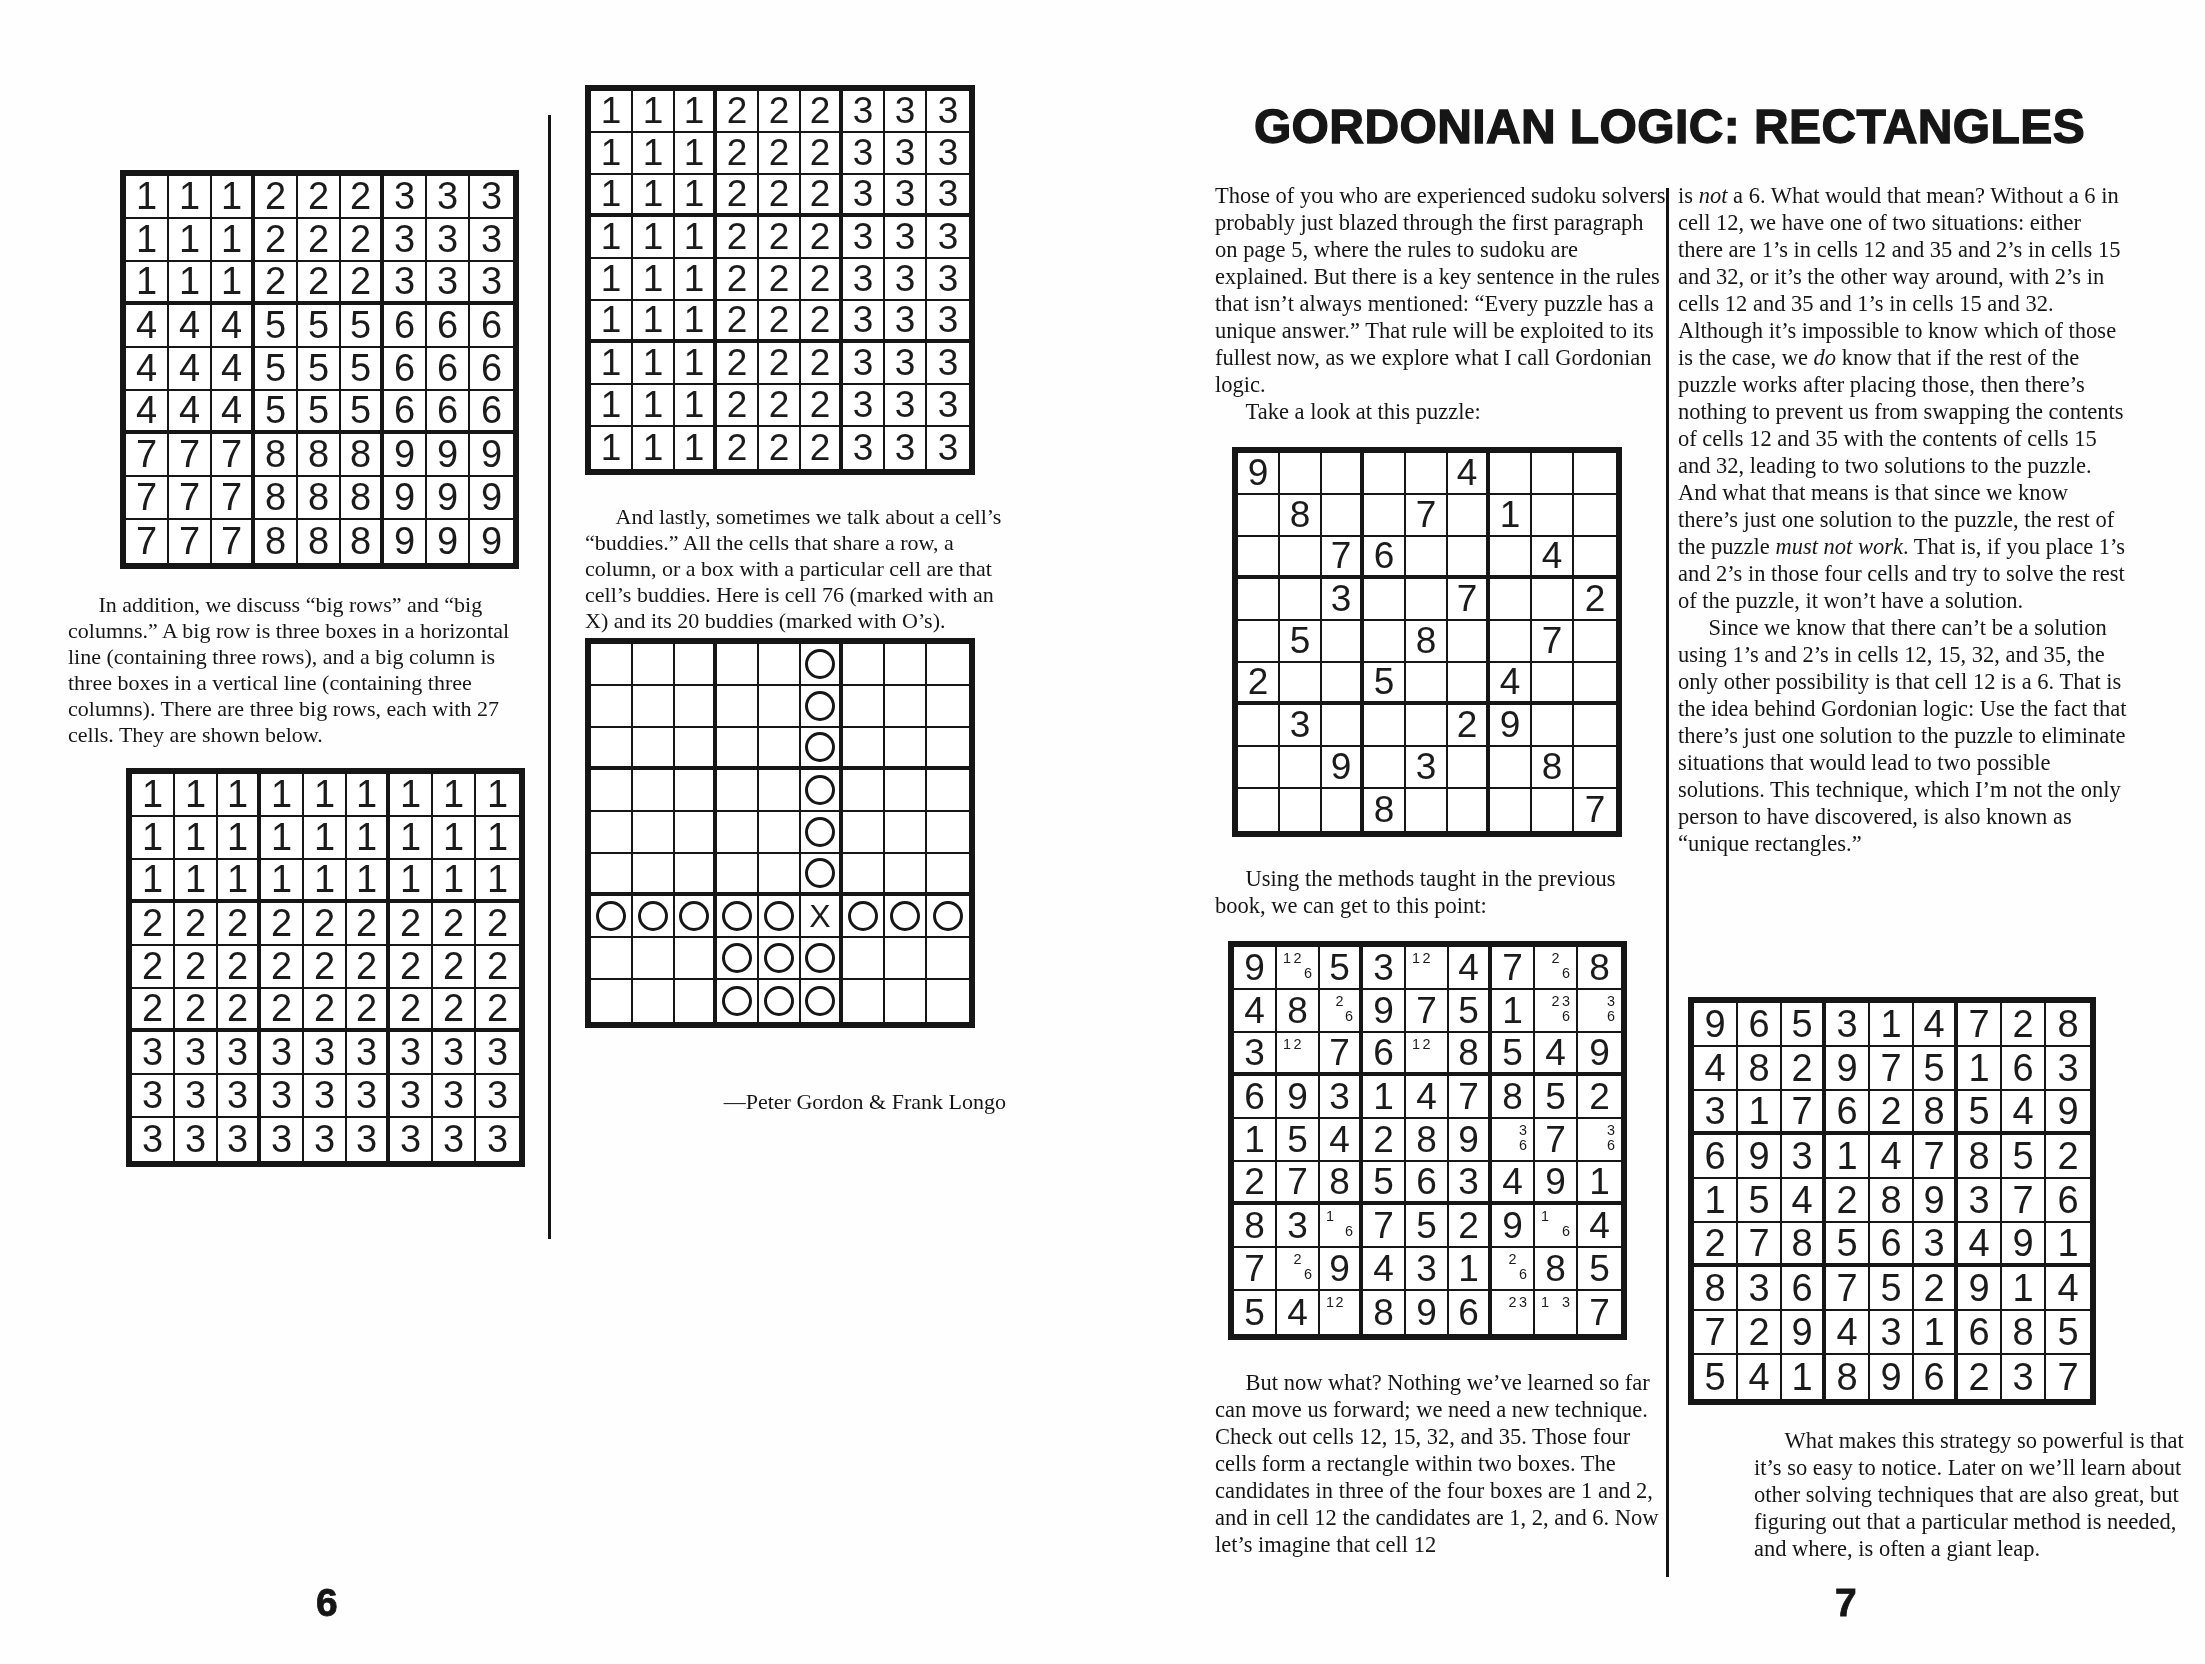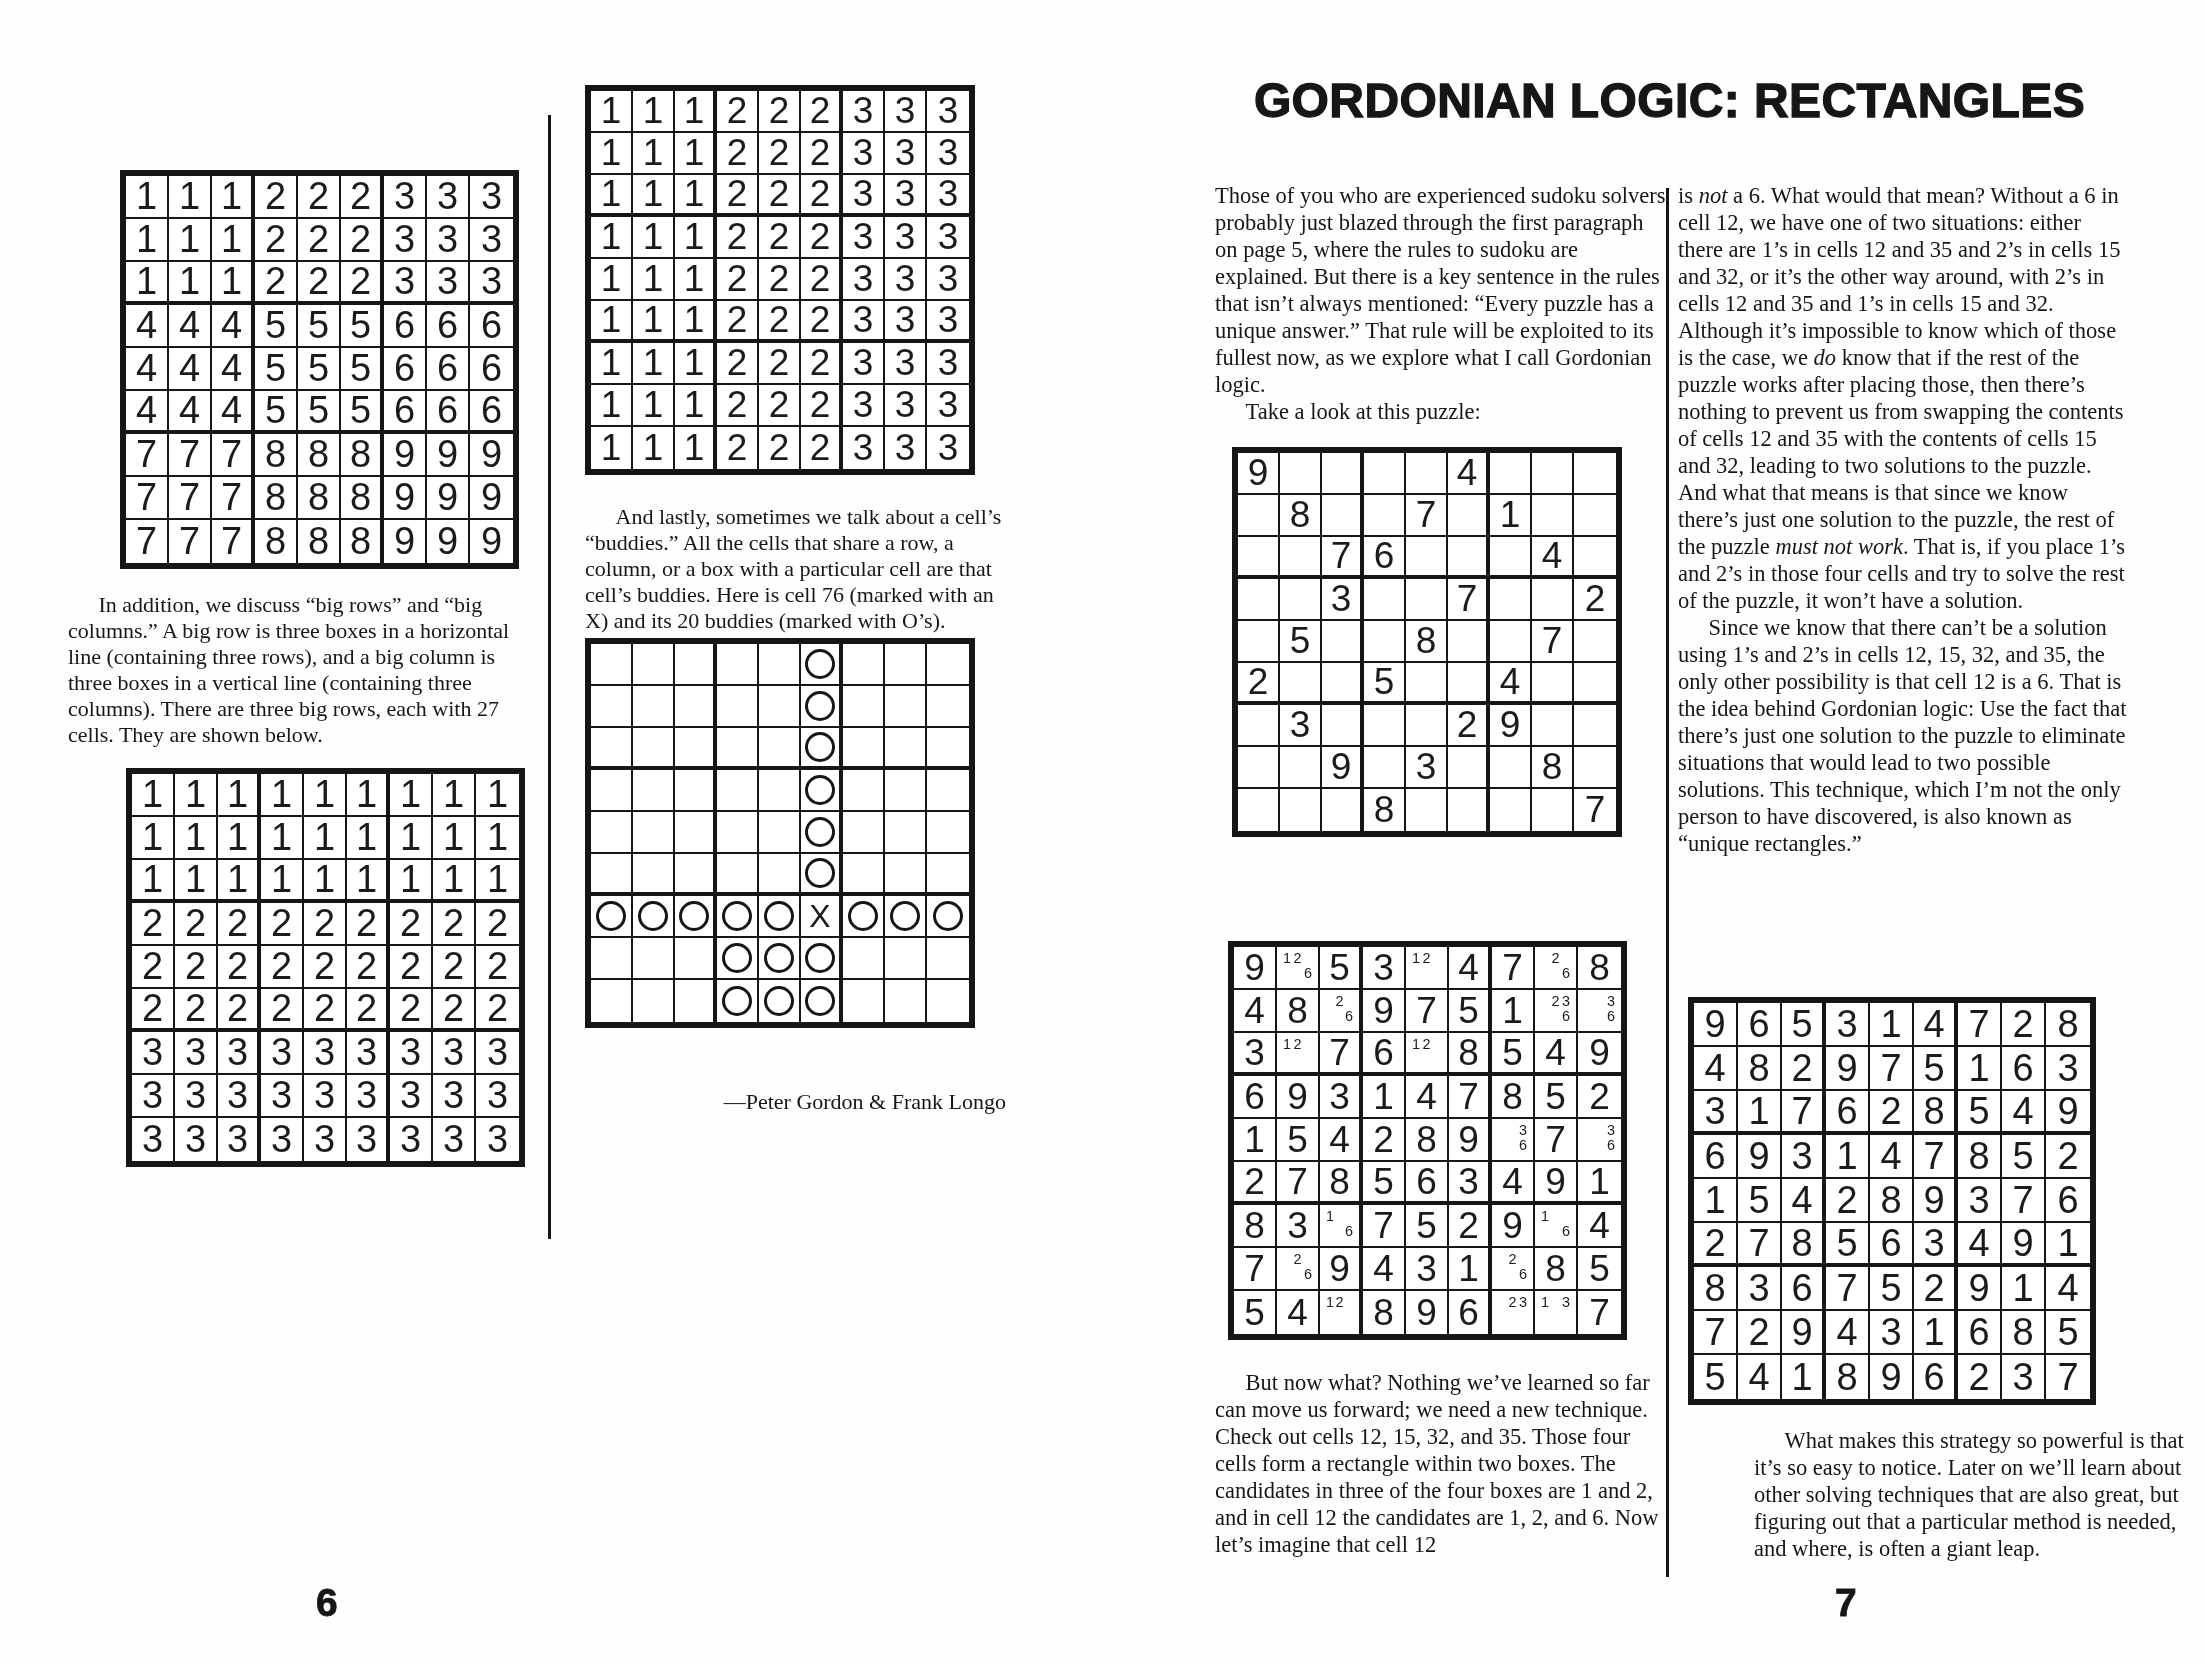--- a/index.html
+++ b/index.html
@@ -5,21 +5,21 @@
   html,body{margin:0;padding:0;background:#dcdcdc;}
   .canvas{position:relative;width:2205px;height:1665px;background:#fefefe;overflow:hidden;
           font-family:"Liberation Serif",serif;color:#161616;}
   .pblock{position:absolute;}
   .p6text{font-size:22px;line-height:26px;}
   .p7text{font-size:22.5px;line-height:27px;}
   .para{margin:0;}
   .para.ind{text-indent:30.5px;}
   .para.right{text-align:right;}
   .title{position:absolute;font-family:"Liberation Sans",sans-serif;font-weight:900;
-         font-size:48px;letter-spacing:0.4px;text-align:center;white-space:nowrap;
+         font-size:48px;letter-spacing:0.4px;text-align:center;white-space:nowrap;margin-top:26px;
          -webkit-text-stroke:1.3px #161616;}
   .pagenum{position:absolute;font-family:"Liberation Sans",sans-serif;font-weight:900;
            font-size:39px;-webkit-text-stroke:0.8px #161616;}
   .divider{position:absolute;width:2.5px;background:#141414;}
   .sgrid{position:absolute;display:grid;border:6px solid #161616;background:#fff;
          grid-template-columns:repeat(9,var(--cs));grid-auto-rows:var(--cs);}
   .cell{box-sizing:border-box;border-right:2.1px solid #161616;border-bottom:2.1px solid #161616;
         display:flex;align-items:center;justify-content:center;
         font-family:"Liberation Sans",sans-serif;font-size:var(--fs,37px);color:#1b1b1b;}
   .cell.bR{border-right-width:4.7px;}
@@ -518,20 +518,23 @@
       <div class="cell eB"></div>
       <div class="cell bR eB"></div>
       <div class="cell eB">8</div>
       <div class="cell eB"></div>
       <div class="cell bR eB"></div>
       <div class="cell eB"></div>
       <div class="cell eB"></div>
       <div class="cell eR eB">7</div>
     </div>
 
+  <div class="pblock p7text" style="left:1215px;top:865px;width:451px;">
+      <p class="para ind">Using the methods taught in the previous book, we can get to this point:</p>
+    </div>
 
   <div class="sgrid" style="left:1228px;top:941px;--cs:43px;--fs:37px;">
       <div class="cell">9</div>
       <div class="cell">
         <div class="cands">
           <span style="justify-content: flex-start; align-items: flex-start;">1</span>
           <span style="justify-content: center; align-items: flex-start;">2</span>
           <span style="justify-content: flex-end; align-items: flex-start;"></span>
           <span style="justify-content: flex-start; align-items: center;"></span>
           <span style="justify-content: center; align-items: center;"></span>

